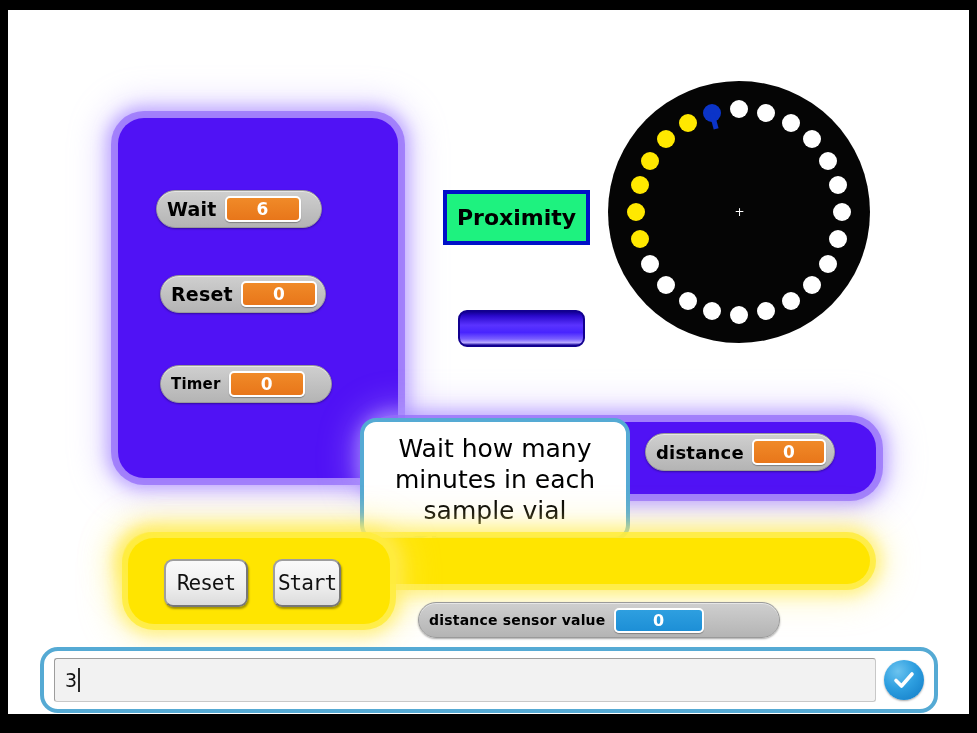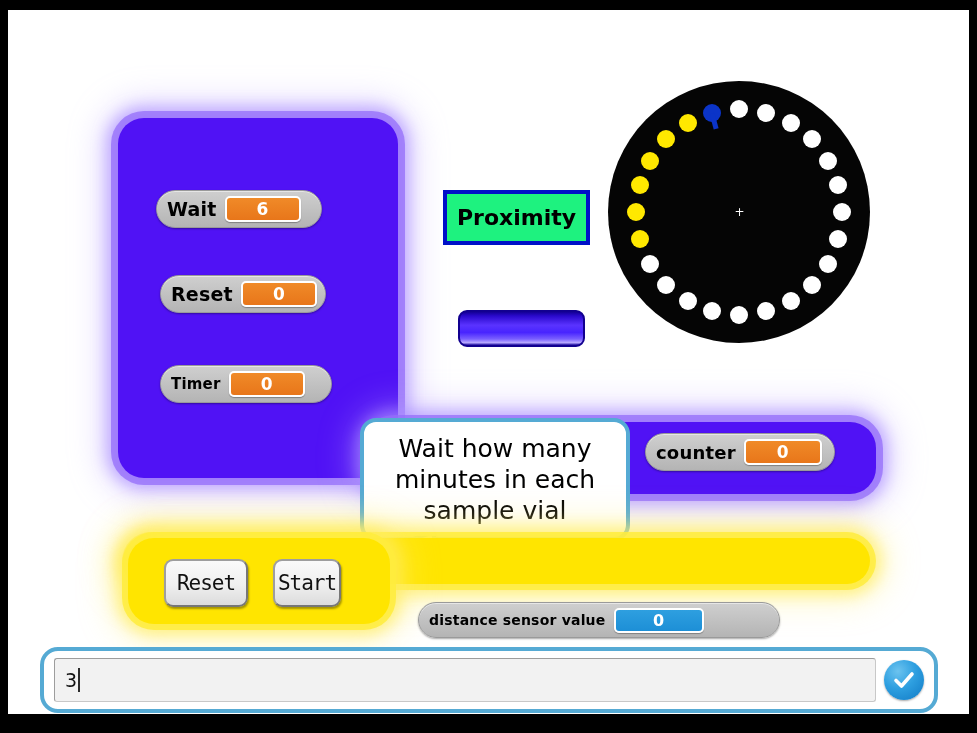--- a/index.html
+++ b/index.html
@@ -263,21 +263,21 @@
     </div>
 
     <div class="pill" style="left:152px; top:355px; width:172px; height:38px;">
       <span class="pill-label" style="font-size:15px;">Timer</span>
       <span class="pill-value orange" style="width:76px; height:26px; font-size:17px;">0</span>
     </div>
 
     <div class="purple-panel" style="left:360px; top:412px; width:508px; height:72px;"></div>
 
     <div class="pill" style="left:637px; top:423px; width:190px; height:38px;">
-      <span class="pill-label" style="font-size:18px;">counter</span>
+      <span class="pill-label" style="font-size:18px;">distance</span>
       <span class="pill-value orange" style="width:78px; height:26px; font-size:17px;">0</span>
     </div>
 
     <div id="proximity" style="left:435px; top:180px; width:147px; height:55px;">
       <span>Proximity</span>
     </div>
 
     <div id="blue-bar" style="left:450px; top:300px; width:127px; height:37px;"></div>
 
     <div id="wheel" style="left:600px; top:71px; width:262px; height:262px;">

